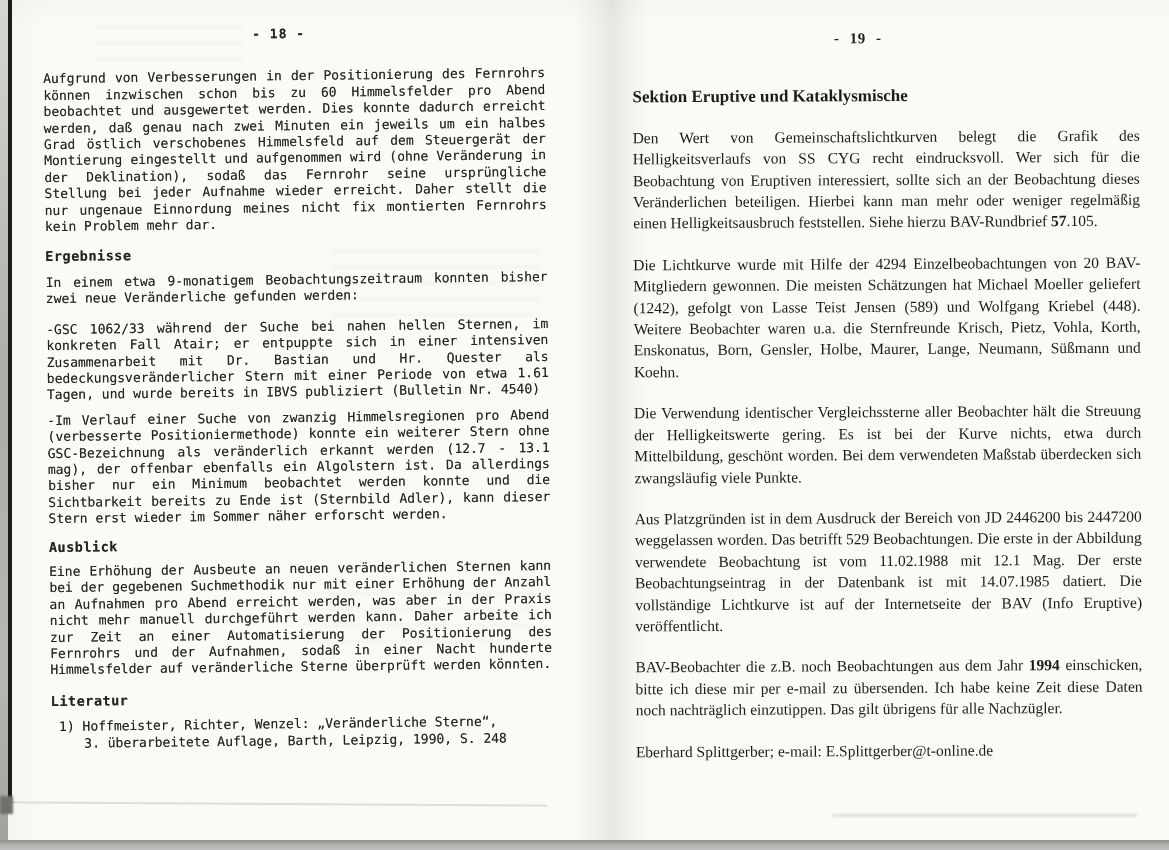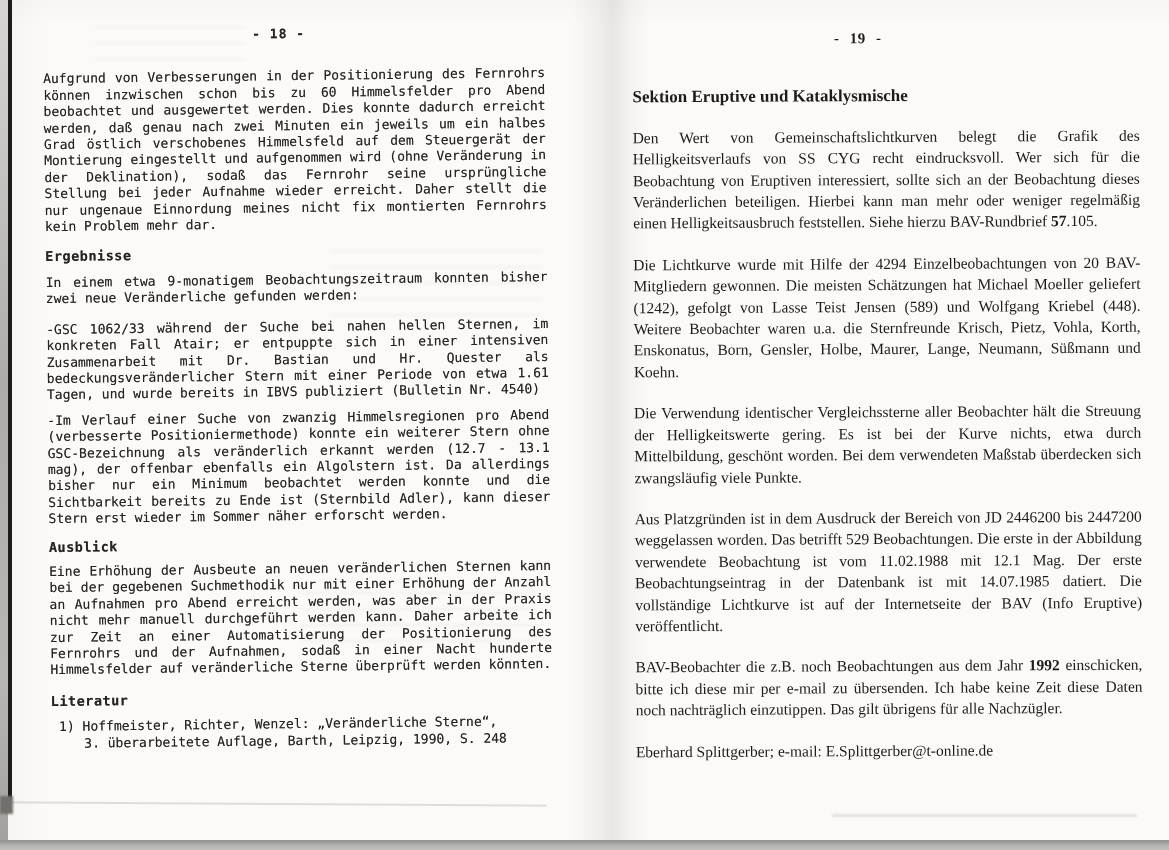--- a/index.html
+++ b/index.html
@@ -176,18 +176,18 @@
     <h2 class="serif-head">Sektion Eruptive und Kataklysmische</h2>
 
     <p><span>Den Wert von Gemeinschaftslichtkurven belegt die Grafik des Helligkeitsverlaufs von SS CYG recht eindrucksvoll. Wer sich für die Beobachtung von Eruptiven interessiert, sollte sich an der Beobachtung dieses Veränderlichen beteiligen. Hierbei kann man mehr oder weniger regelmäßig einen Helligkeitsausbruch feststellen. Siehe hierzu BAV-Rundbrief </span><b>57</b><span>.105.</span></p>
 
     <p>Die Lichtkurve wurde mit Hilfe der 4294 Einzelbeobachtungen von 20 BAV-Mitgliedern gewonnen. Die meisten Schätzungen hat Michael Moeller geliefert (1242), gefolgt von Lasse Teist Jensen (589) und Wolfgang Kriebel (448). Weitere Beobachter waren u.a. die Sternfreunde Krisch, Pietz, Vohla, Korth, Enskonatus, Born, Gensler, Holbe, Maurer, Lange, Neumann, Süßmann und Koehn.</p>
 
     <p>Die Verwendung identischer Vergleichssterne aller Beobachter hält die Streuung der Helligkeitswerte gering. Es ist bei der Kurve nichts, etwa durch Mittelbildung, geschönt worden. Bei dem verwendeten Maßstab überdecken sich zwangsläufig viele Punkte.</p>
 
     <p>Aus Platzgründen ist in dem Ausdruck der Bereich von JD 2446200 bis 2447200 weggelassen worden. Das betrifft 529 Beobachtungen. Die erste in der Abbildung verwendete Beobachtung ist vom 11.02.1988 mit 12.1 Mag. Der erste Beobachtungseintrag in der Datenbank ist mit 14.07.1985 datiert. Die vollständige Lichtkurve ist auf der Internetseite der BAV (Info Eruptive) veröffentlicht.</p>
 
-    <p><span>BAV-Beobachter die z.B. noch Beobachtungen aus dem Jahr </span><b>1992</b><span> einschicken, bitte ich diese mir per e-mail zu übersenden. Ich habe keine Zeit diese Daten noch nachträglich einzutippen. Das gilt übrigens für alle Nachzügler.</span></p>
+    <p><span>BAV-Beobachter die z.B. noch Beobachtungen aus dem Jahr </span><b>1994</b><span> einschicken, bitte ich diese mir per e-mail zu übersenden. Ich habe keine Zeit diese Daten noch nachträglich einzutippen. Das gilt übrigens für alle Nachzügler.</span></p>
 
     <p class="signature">Eberhard Splittgerber; e-mail: E.Splittgerber@t-online.de</p>
   </div>
 
 </div>
 
 </body></html>

